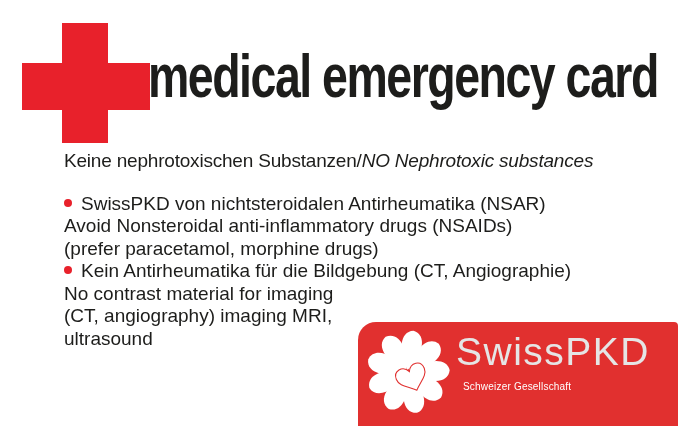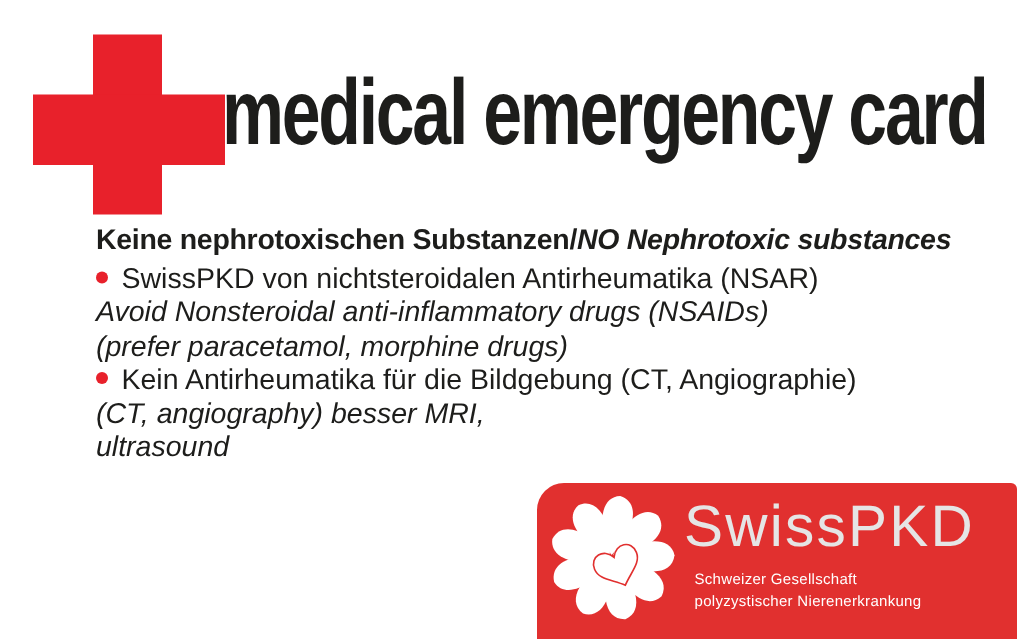--- a/index.html
+++ b/index.html
@@ -17,24 +17,24 @@
   .cross .v{position:absolute;left:40px;top:0;width:46px;height:120px;background:var(--cross-red);}
   .cross .h{position:absolute;left:0;top:40px;width:128px;height:47px;background:var(--cross-red);}
   
   .title{
     position:absolute;left:148px;top:46px;white-space:nowrap;
     font-size:62px;font-weight:bold;letter-spacing:-2px;line-height:60px;
     transform:scaleX(0.75);transform-origin:0 0;color:var(--text-black);
   }
   
   .body{position:absolute;left:64px;top:150px;width:600px;font-size:19px;line-height:22.5px;}
-  .heading{font-weight:bold;margin-bottom:3px;white-space:nowrap;letter-spacing:-0.2px;}
+  .heading{font-weight:normal;margin-bottom:20px;white-space:nowrap;letter-spacing:-0.2px;}
   .heading .en{font-style:italic;}
   .line{white-space:nowrap;height:22.5px;}
-  .line.italic{font-style:italic;}
+  .line.italic{}
   .bullet{
     display:inline-block;width:8px;height:8px;border-radius:50%;
     background:var(--cross-red);margin-right:9px;vertical-align:middle;margin-top:-3px;
   }
   
   .logo-box{
     position:absolute;left:358px;top:322px;width:320px;height:104px;
     background:var(--logo-red);border-radius:18px 4px 0 0;
   }
   .flower{position:absolute;left:6px;top:6px;width:88px;height:88px;}
@@ -70,21 +70,24 @@
     <div class="line italic">
       <span>Avoid Nonsteroidal anti-inflammatory drugs (NSAIDs)</span>
     </div>
     <div class="line italic">
       <span>(prefer paracetamol, morphine drugs)</span>
     </div>
     <div class="line">
       <span class="bullet"></span><span>Kein Antirheumatika für die Bildgebung (CT, Angiographie)</span>
     </div>
     <div class="line italic">
-      <span>(CT, angiography) besser MRI,</span>
+      <span>No contrast material for imaging</span>
+    </div>
+    <div class="line italic">
+      <span>(CT, angiography) imaging MRI,</span>
     </div>
     <div class="line italic">
       <span>ultrasound</span>
     </div>
   </div>
 
   <div class="logo-box">
     <svg class="flower" viewBox="-50 -50 100 100" xmlns="http://www.w3.org/2000/svg">
       <g fill="#ffffff">
         <g transform="rotate(0)">
@@ -115,17 +118,16 @@
             <path d="M1,-2 C6,-24 22,-42 35,-32 C44,-18 26,-4 1,-2 Z"></path>
           </g>
       </g>
       <g transform="translate(3,3) rotate(-22) scale(0.95)">
         <path d="M0,-4 C5,-14 18,-12 18,-1 C18,8 8,12 0,20 C-8,12 -18,8 -18,-1 C-18,-12 -5,-14 0,-4 Z" fill="#ffffff" stroke="#e1302f" stroke-width="1.3"></path>
       </g>
     </svg>
     <div class="logo-name">SwissPKD</div>
     <div class="logo-sub">
       <div>Schweizer Gesellschaft</div>
-      <div>polyzystischer Nierenerkrankung</div>
     </div>
   </div>
 
 </div>
 
 </body></html>

